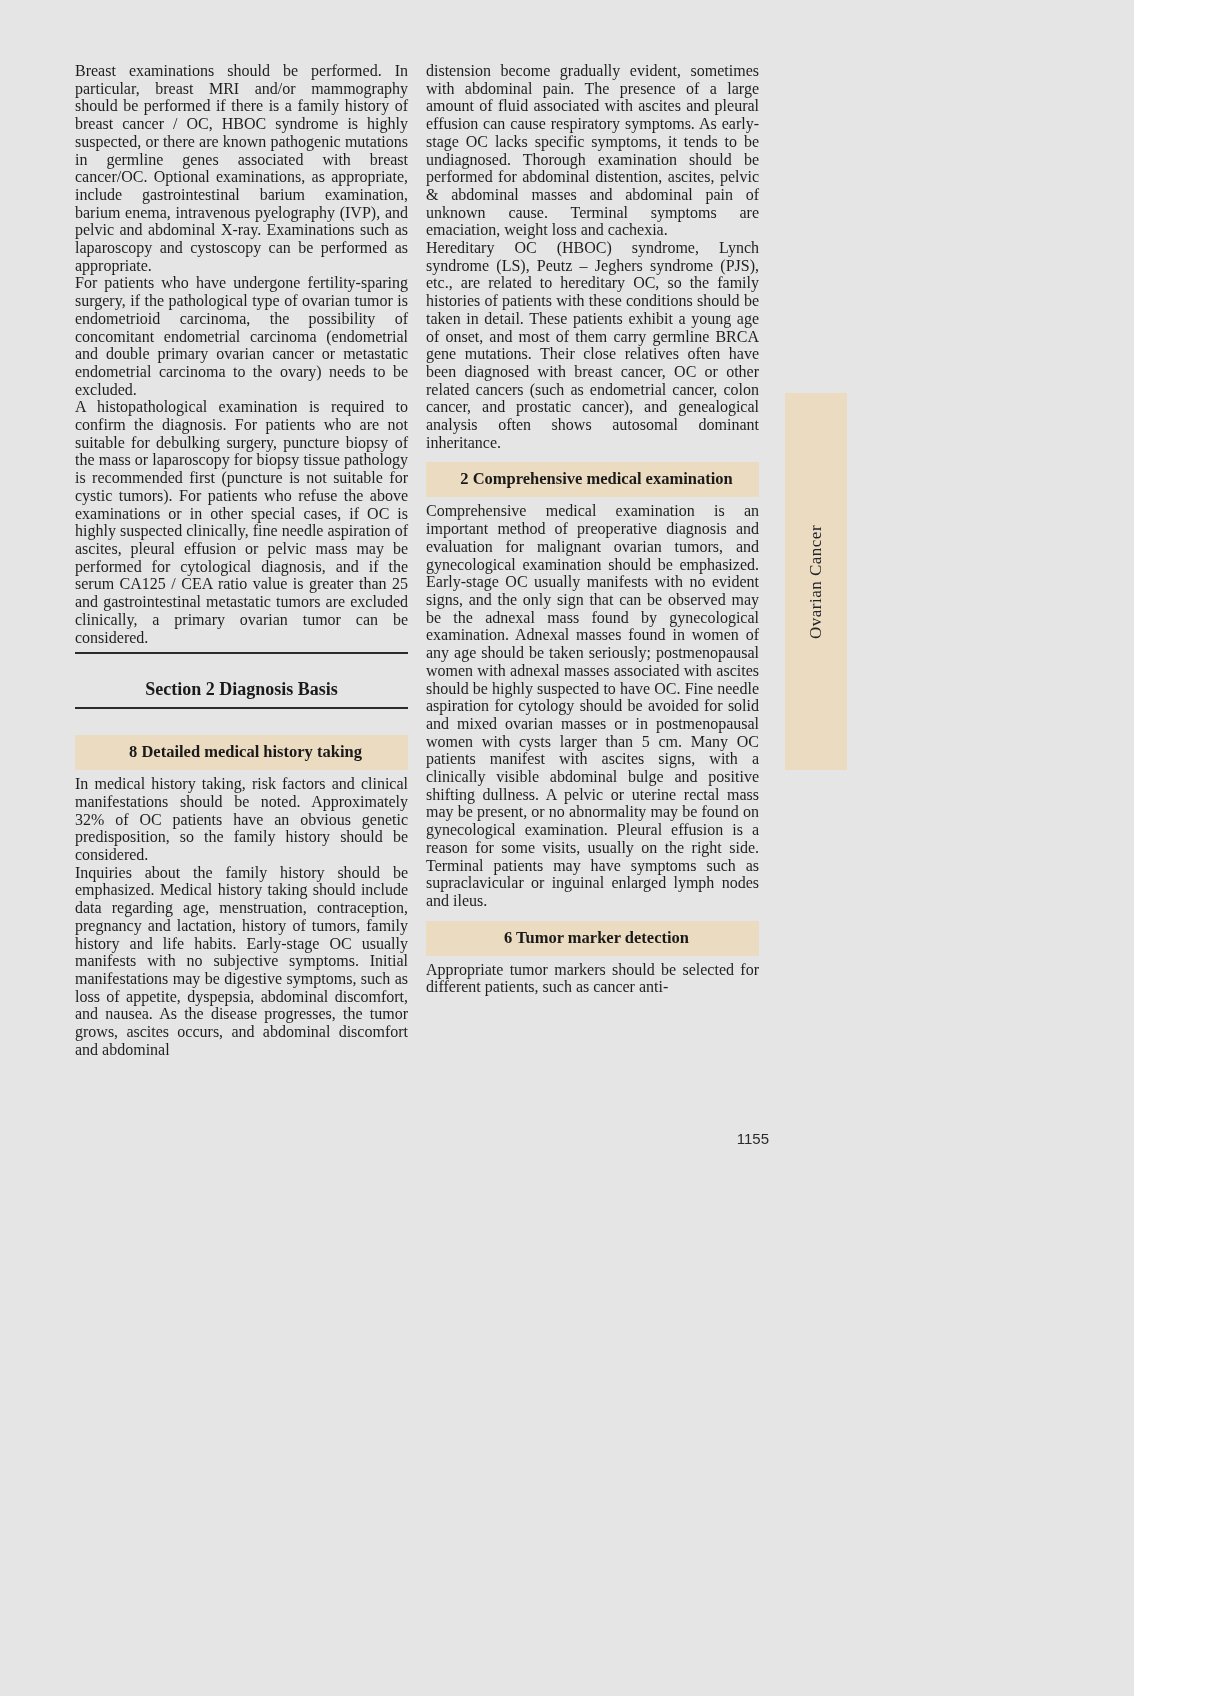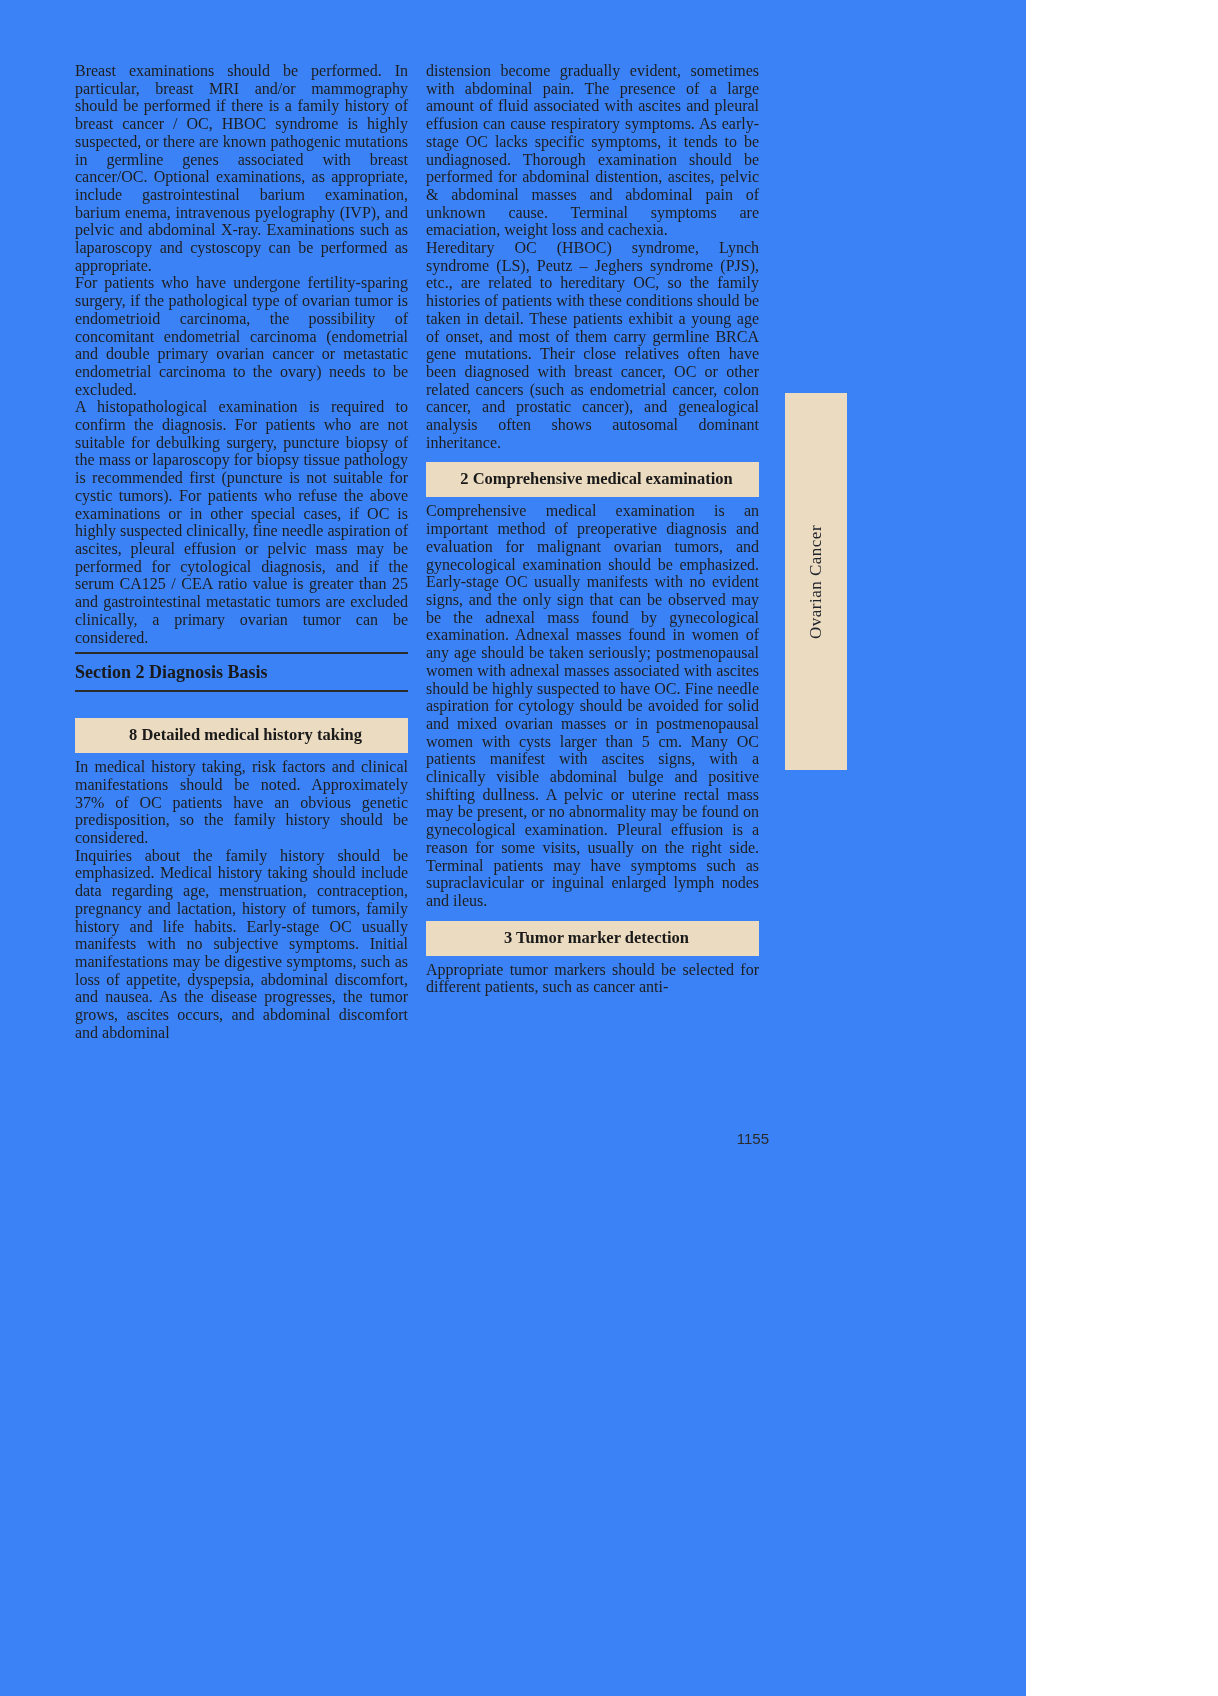--- a/index.html
+++ b/index.html
@@ -2,23 +2,23 @@
 <html><head>
 <meta charset="utf-8">
 <style>
   html, body {
     margin: 0;
     padding: 0;
     background: #ffffff;
   }
   .page {
     position: relative;
-    width: 1026px;
+    width: 1134px;
     height: 1696px;
-    background: #3b82f6;
+    background: #e5e5e5;
     font-family: "Liberation Serif", "DejaVu Serif", serif;
     color: #1e1e1e;
     overflow: hidden;
   }
   .column {
     position: absolute;
     top: 62px;
     width: 333px;
   }
   .col-left  { left: 75px; }
@@ -29,21 +29,22 @@
     line-height: 17.7px;
     text-align: justify;
     text-justify: inter-word;
     color: #1e1e1e;
   }
   .rule-header {
     margin-top: 6px;
     margin-bottom: 26px;
     border-top: 2px solid #2b2b2b;
     border-bottom: 2px solid #2b2b2b;
-    padding: 8px 0 7px 0;
+    padding: 25px 0 7px 0;
+    text-align: center;
     font-weight: bold;
     font-size: 18px;
     color: #1a1a1a;
   }
   .beige-header {
     background: #ebdbc0;
     text-align: center;
     font-weight: 600;
     font-size: 16.5px;
     color: #1a1a1a;
@@ -86,30 +87,30 @@
 <div class="page">
 
   <div class="column col-left">
     <p>Breast examinations should be performed. In particular, breast MRI and/or mammography should be performed if there is a family history of breast cancer / OC, HBOC syndrome is highly suspected, or there are known pathogenic mutations in germline genes associated with breast cancer/OC. Optional examinations, as appropriate, include gastrointestinal barium examination, barium enema, intravenous pyelography (IVP), and pelvic and abdominal X-ray. Examinations such as laparoscopy and cystoscopy can be performed as appropriate.</p>
     <p>For patients who have undergone fertility-sparing surgery, if the pathological type of ovarian tumor is endometrioid carcinoma, the possibility of concomitant endometrial carcinoma (endometrial and double primary ovarian cancer or metastatic endometrial carcinoma to the ovary) needs to be excluded.</p>
     <p>A histopathological examination is required to confirm the diagnosis. For patients who are not suitable for debulking surgery, puncture biopsy of the mass or laparoscopy for biopsy tissue pathology is recommended first (puncture is not suitable for cystic tumors). For patients who refuse the above examinations or in other special cases, if OC is highly suspected clinically, fine needle aspiration of ascites, pleural effusion or pelvic mass may be performed for cytological diagnosis, and if the serum CA125 / CEA ratio value is greater than 25 and gastrointestinal metastatic tumors are excluded clinically, a primary ovarian tumor can be considered.</p>
     <div class="rule-header">
       <span>Section 2 Diagnosis Basis</span>
     </div>
     <div class="beige-header">8 Detailed medical history taking</div>
-    <p>In medical history taking, risk factors and clinical manifestations should be noted. Approximately 37% of OC patients have an obvious genetic predisposition, so the family history should be considered.</p>
+    <p>In medical history taking, risk factors and clinical manifestations should be noted. Approximately 32% of OC patients have an obvious genetic predisposition, so the family history should be considered.</p>
     <p>Inquiries about the family history should be emphasized. Medical history taking should include data regarding age, menstruation, contraception, pregnancy and lactation, history of tumors, family history and life habits. Early-stage OC usually manifests with no subjective symptoms. Initial manifestations may be digestive symptoms, such as loss of appetite, dyspepsia, abdominal discomfort, and nausea. As the disease progresses, the tumor grows, ascites occurs, and abdominal discomfort and abdominal</p>
   </div>
 
   <div class="column col-right">
     <p>distension become gradually evident, sometimes with abdominal pain. The presence of a large amount of fluid associated with ascites and pleural effusion can cause respiratory symptoms. As early-stage OC lacks specific symptoms, it tends to be undiagnosed. Thorough examination should be performed for abdominal distention, ascites, pelvic &amp; abdominal masses and abdominal pain of unknown cause. Terminal symptoms are emaciation, weight loss and cachexia.</p>
     <p>Hereditary OC (HBOC) syndrome, Lynch syndrome (LS), Peutz – Jeghers syndrome (PJS), etc., are related to hereditary OC, so the family histories of patients with these conditions should be taken in detail. These patients exhibit a young age of onset, and most of them carry germline BRCA gene mutations. Their close relatives often have been diagnosed with breast cancer, OC or other related cancers (such as endometrial cancer, colon cancer, and prostatic cancer), and genealogical analysis often shows autosomal dominant inheritance.</p>
     <div class="beige-header gap-before">2 Comprehensive medical examination</div>
     <p>Comprehensive medical examination is an important method of preoperative diagnosis and evaluation for malignant ovarian tumors, and gynecological examination should be emphasized. Early-stage OC usually manifests with no evident signs, and the only sign that can be observed may be the adnexal mass found by gynecological examination. Adnexal masses found in women of any age should be taken seriously; postmenopausal women with adnexal masses associated with ascites should be highly suspected to have OC. Fine needle aspiration for cytology should be avoided for solid and mixed ovarian masses or in postmenopausal women with cysts larger than 5 cm. Many OC patients manifest with ascites signs, with a clinically visible abdominal bulge and positive shifting dullness. A pelvic or uterine rectal mass may be present, or no abnormality may be found on gynecological examination. Pleural effusion is a reason for some visits, usually on the right side. Terminal patients may have symptoms such as supraclavicular or inguinal enlarged lymph nodes and ileus.</p>
-    <div class="beige-header gap-before">3 Tumor marker detection</div>
+    <div class="beige-header gap-before">6 Tumor marker detection</div>
     <p>Appropriate tumor markers should be selected for different patients, such as cancer anti-</p>
   </div>
 
   <div class="side-tab">
     <span class="vertical-text">Ovarian Cancer</span>
   </div>
 
   <div class="page-number">1155</div>
 
 </div>

